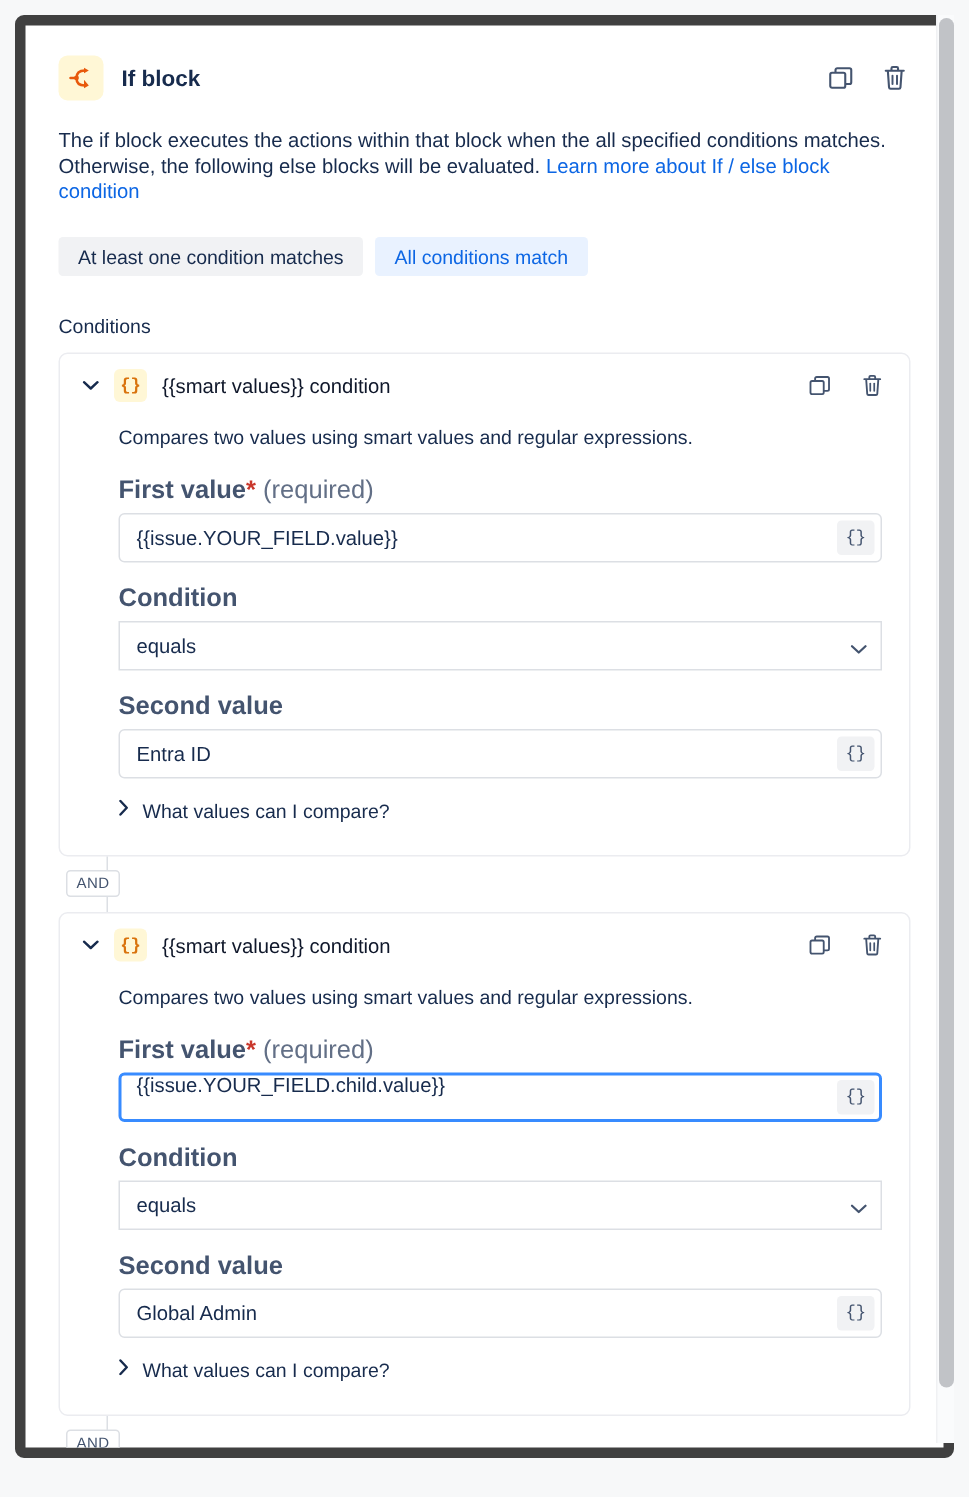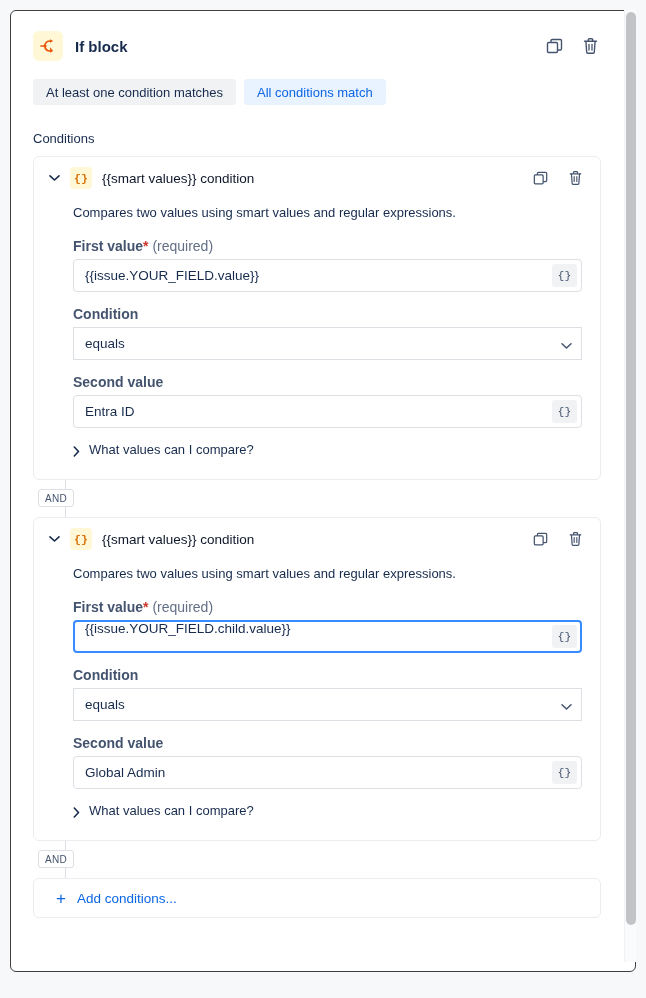--- a/index.html
+++ b/index.html
@@ -15,21 +15,21 @@
   }
 
   
   .panel {
     position: absolute;
     left: 10px;
     top: 10px;
     width: 626px;
     height: 962px;
     background: #ffffff;
-    border: 1px solid #404040;
+    border: 7px solid #404040;
     border-radius: 6px;
     overflow: hidden;
     text-decoration: underline;
   }
 
   .panel-inner {
     position: absolute;
     left: 0; top: 0;
     width: 612px;
     padding: 18px 22px 20px 22px;
@@ -139,21 +139,21 @@
   .cond-actions { display: flex; align-items: center; gap: 13px; }
 
   .cond-body { padding: 6px 18px 22px 39px; }
   .cond-desc {
     font-size: 13px;
     color: #172b4d;
     margin-bottom: 18px;
   }
 
   .form-label {
-    font-size: 14px;
+    font-size: 17px;
     font-weight: bold;
     color: #44546f;
     margin-bottom: 5px;
   }
   .req-star { color: #c9372c; font-weight: bold; }
   .req-text { color: #626f86; font-weight: normal; }
 
   .input-wrap {
     position: relative;
     height: 33px;
@@ -201,21 +201,21 @@
     cursor: pointer;
   }
   .select-chevron {
     position: absolute;
     right: 10px; top: 11px;
     pointer-events: none;
   }
 
   .expander {
     display: flex;
-    align-items: flex-end;
+    align-items: flex-start;
     margin-top: 10px;
     cursor: pointer;
     font-size: 13px;
     color: #172b4d;
   }
   .expander-chevron { margin-right: 9px; display: flex; }
 
   
   .connector {
     position: relative;
@@ -313,20 +313,24 @@
             <path d="M2.5 4.2 H14.5" stroke="#44546f" stroke-width="1.4" stroke-linecap="round"></path>
             <path d="M6.3 4.2 V2.6 A0.9 0.9 0 0 1 7.2 1.7 H9.8 A0.9 0.9 0 0 1 10.7 2.6 V4.2" fill="none" stroke="#44546f" stroke-width="1.4"></path>
             <path d="M3.9 4.2 L4.7 15.3 A1 1 0 0 0 5.7 16.2 H11.3 A1 1 0 0 0 12.3 15.3 L13.1 4.2" fill="none" stroke="#44546f" stroke-width="1.4"></path>
             <path d="M7 7.5 V13" stroke="#44546f" stroke-width="1.3" stroke-linecap="round"></path>
             <path d="M10 7.5 V13" stroke="#44546f" stroke-width="1.3" stroke-linecap="round"></path>
           </svg>
         </button>
       </div>
     </div>
 
+    <div class="description">
+      <span>The if block executes the actions within that block when the all specified conditions matches. Otherwise, the following else blocks will be evaluated.</span>
+      <a class="link">Learn more about If / else block condition</a>
+    </div>
 
     <div class="seg-group">
       <button class="seg unselected">At least one condition matches</button>
       <button class="seg selected">All conditions match</button>
     </div>
 
     <div class="conditions-label">Conditions</div>
 
     <div class="cond-card">
       <div class="cond-head">

